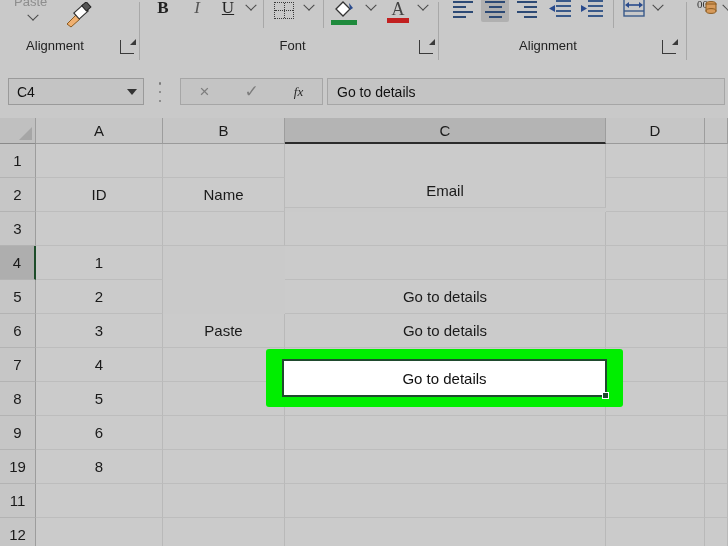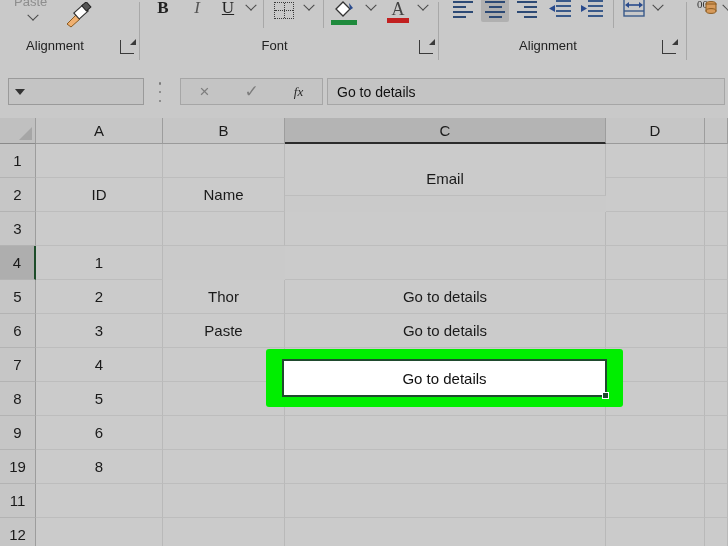--- a/index.html
+++ b/index.html
@@ -205,21 +205,21 @@
           <path d="M16 3 L20 8 L17 10 Z" fill="#2a4b8d"></path>
         </svg>
         <span class="colorbar" style="background:#1e8a3c;"></span>
       </div>
       <div class="chev" style="left:365px; top:2px;"></div>
 
       <div class="icon-btn" style="left:386px; top:-2px; width:24px; height:22px; font-family:'Liberation Serif',serif; font-size:18px; color:#444;">A</div>
       <span style="position:absolute; left:387px; top:18px; width:22px; height:5px; background:#c22020;"></span>
       <div class="chev" style="left:417px; top:2px;"></div>
 
-      <div class="grp-name" style="left:142px; width:265px;">Font</div>
+      <div class="grp-name" style="left:160px; width:265px;">Font</div>
       <div class="dlg-launcher" style="left:419px;"></div>
       <div class="grp-sep" style="left:438px;"></div>
     </div>
 
     <div>
       <div class="icon-btn" style="left:450px; top:-2px; width:26px; height:22px;">
         <span class="align-icon">
           <i style="top:0; left:0; width:20px;"></i>
             <i style="top:5px; left:0; width:13px;"></i>
           <i style="top:10px; left:0; width:20px;"></i>
@@ -291,20 +291,21 @@
           <rect x="9" y="9" width="10" height="7" fill="#d79a5a" stroke="#8a5a20" stroke-width="1"></rect>
           <ellipse cx="14" cy="16" rx="5" ry="2.4" fill="#d79a5a" stroke="#8a5a20" stroke-width="1"></ellipse>
         </svg>
       </div>
       <div class="chev" style="left:722px; top:2px;"></div>
     </div>
   </div>
 
   <div class="fbar">
     <div class="namebox">
+      <span class="nb-text">C4</span>
       <span class="nb-arrow"></span>
     </div>
     <div class="vdots">
       <span></span>
         <span></span>
         <span></span>
     </div>
     <div class="fbtns">
       <span class="fbtn">×</span>
       <span class="fbtn">✓</span>
@@ -336,37 +337,36 @@
     <div class="rowhdr" style="top:400px; height:34px;">12</div>
 
     <div class="cell" style="left:36px;  top:26px; width:127px; height:34px;"></div>
     <div class="cell" style="left:163px; top:26px; width:122px; height:34px;"></div>
     <div class="cell" style="left:285px; top:26px; width:321px; height:34px;"></div>
     <div class="cell" style="left:606px; top:26px; width:99px;  height:34px;"></div>
     <div class="cell" style="left:705px; top:26px; width:23px;  height:34px;"></div>
 
     <div class="cell" style="left:163px; top:60px; width:122px; height:34px;">Name</div>
     <div class="cell" style="left:36px;  top:60px; width:127px; height:34px;">ID</div>
-    <div class="cell" style="left:285px; top:44px; width:321px; height:34px;">Email</div>
+    <div class="cell" style="left:285px; top:56px; width:321px; height:34px;">Email</div>
     <div class="cell" style="left:606px; top:60px; width:99px;  height:34px;"></div>
     <div class="cell" style="left:705px; top:60px; width:23px;  height:34px;"></div>
 
     <div class="cell" style="left:36px;  top:94px; width:127px; height:34px;"></div>
     <div class="cell" style="left:163px; top:94px; width:122px; height:34px;"></div>
     <div class="cell" style="left:285px; top:94px; width:321px; height:34px;"></div>
     <div class="cell" style="left:606px; top:94px; width:99px;  height:34px;"></div>
     <div class="cell" style="left:705px; top:94px; width:23px;  height:34px;"></div>
 
     <div class="cell" style="left:36px;  top:128px; width:127px; height:34px;">1</div>
     <div class="cell" style="left:285px; top:128px; width:321px; height:34px;"></div>
     <div class="cell" style="left:606px; top:128px; width:99px;  height:34px;"></div>
     <div class="cell" style="left:705px; top:128px; width:23px;  height:34px;"></div>
 
     <div class="cell" style="left:36px;  top:162px; width:127px; height:34px;">2</div>
-    <div class="cell" style="left:163px; top:162px; width:122px; height:34px;">Thor</div>
     <div class="cell" style="left:285px; top:162px; width:321px; height:34px;">Go to details</div>
     <div class="cell" style="left:606px; top:162px; width:99px;  height:34px;"></div>
     <div class="cell" style="left:705px; top:162px; width:23px;  height:34px;"></div>
 
     <div class="cell" style="left:36px;  top:196px; width:127px; height:34px;">3</div>
     <div class="cell" style="left:163px; top:196px; width:122px; height:34px;">Paste</div>
     <div class="cell" style="left:285px; top:196px; width:321px; height:34px;">Go to details</div>
     <div class="cell" style="left:606px; top:196px; width:99px;  height:34px;"></div>
     <div class="cell" style="left:705px; top:196px; width:23px;  height:34px;"></div>
 

